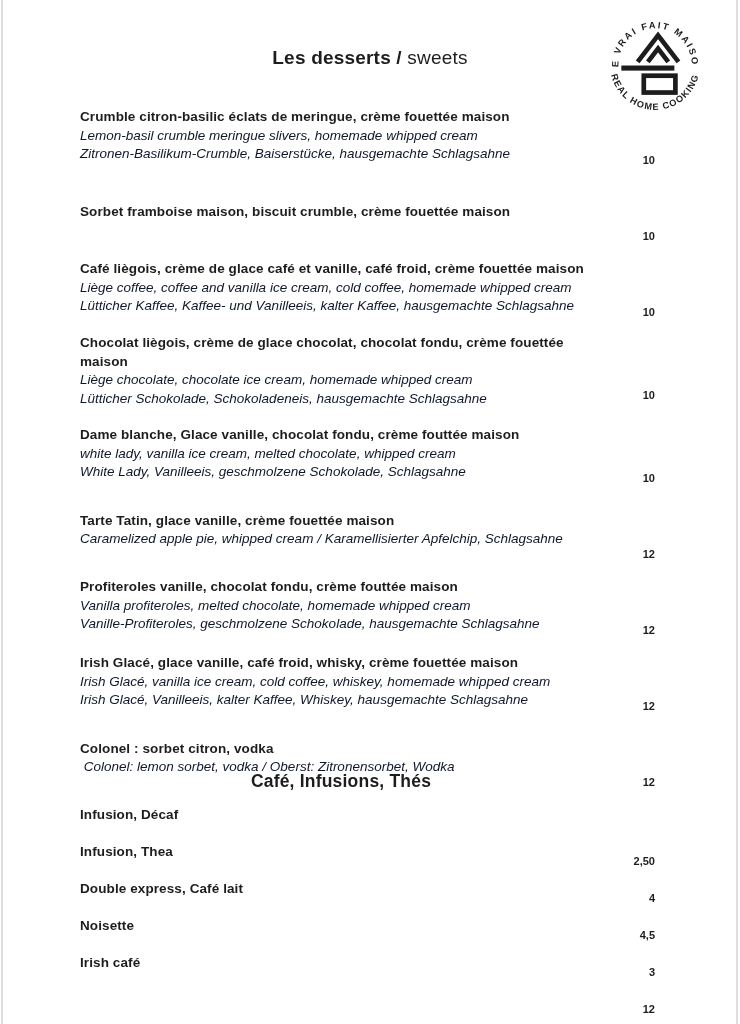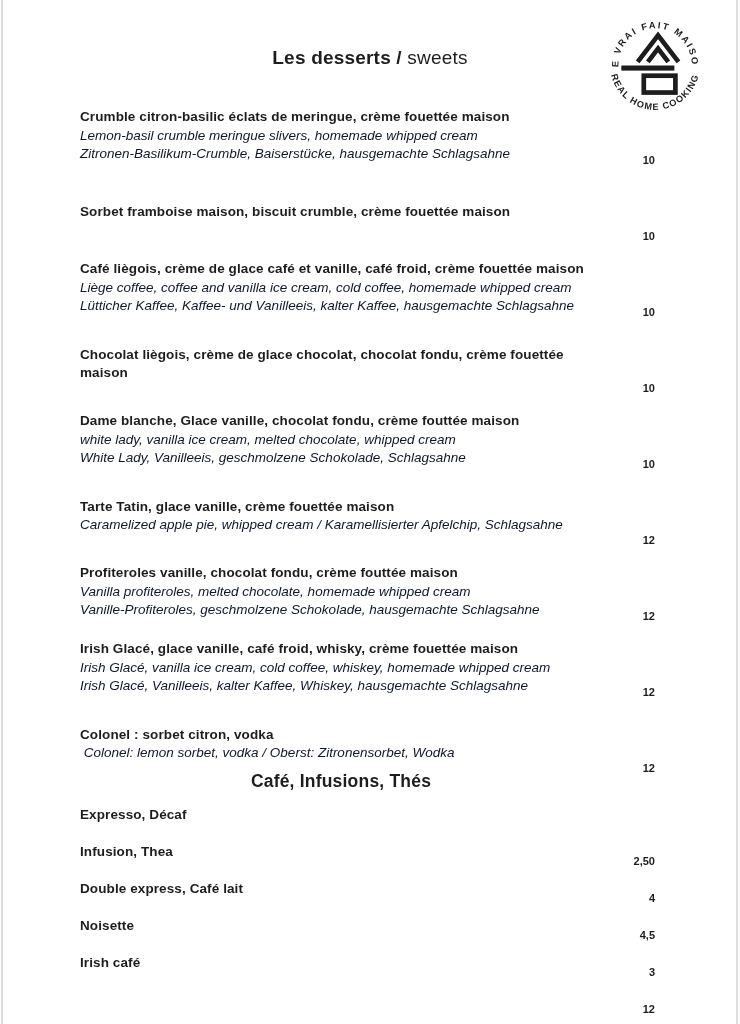--- a/index.html
+++ b/index.html
@@ -124,20 +124,24 @@
     </div>
     <div class="price">10</div>
   </div>
 
   <div class="item">
     <div class="item-text">
       <div class="name">
           <div>Chocolat liègois, crème de glace chocolat, chocolat fondu, crème fouettée</div>
           <div>maison</div>
         </div>
+      <div class="desc">
+          <div>Liège chocolate, chocolate ice cream, homemade whipped cream</div>
+          <div>Lütticher Schokolade, Schokoladeneis, hausgemachte Schlagsahne</div>
+        </div>
     </div>
     <div class="price">10</div>
   </div>
 
   <div class="item">
     <div class="item-text">
       <div class="name">
           <div>Dame blanche, Glace vanille, chocolat fondu, crème fouttée maison</div>
         </div>
       <div class="desc">
@@ -196,21 +200,21 @@
         </div>
     </div>
     <div class="price">12</div>
   </div>
 </main>
 
 <h2 class="drinks-heading">Café, Infusions, Thés</h2>
 
 <div class="drink-list" id="drink-list">
   <div class="drink">
-    <div class="drink-name">Expresso, Décaf</div>
+    <div class="drink-name">Infusion, Décaf</div>
     <div class="price">2,50</div>
   </div>
 
   <div class="drink">
     <div class="drink-name">Infusion, Thea</div>
     <div class="price">4</div>
   </div>
 
   <div class="drink">
     <div class="drink-name">Double express, Café lait</div>

